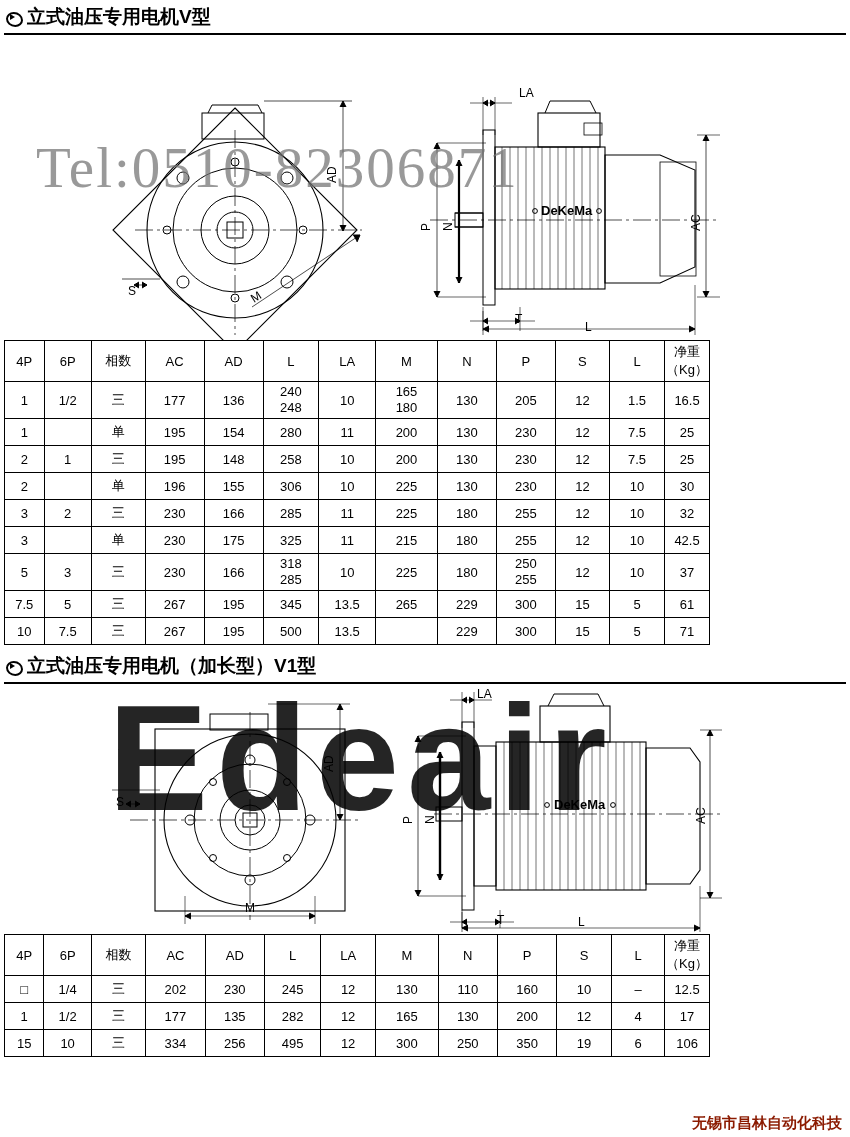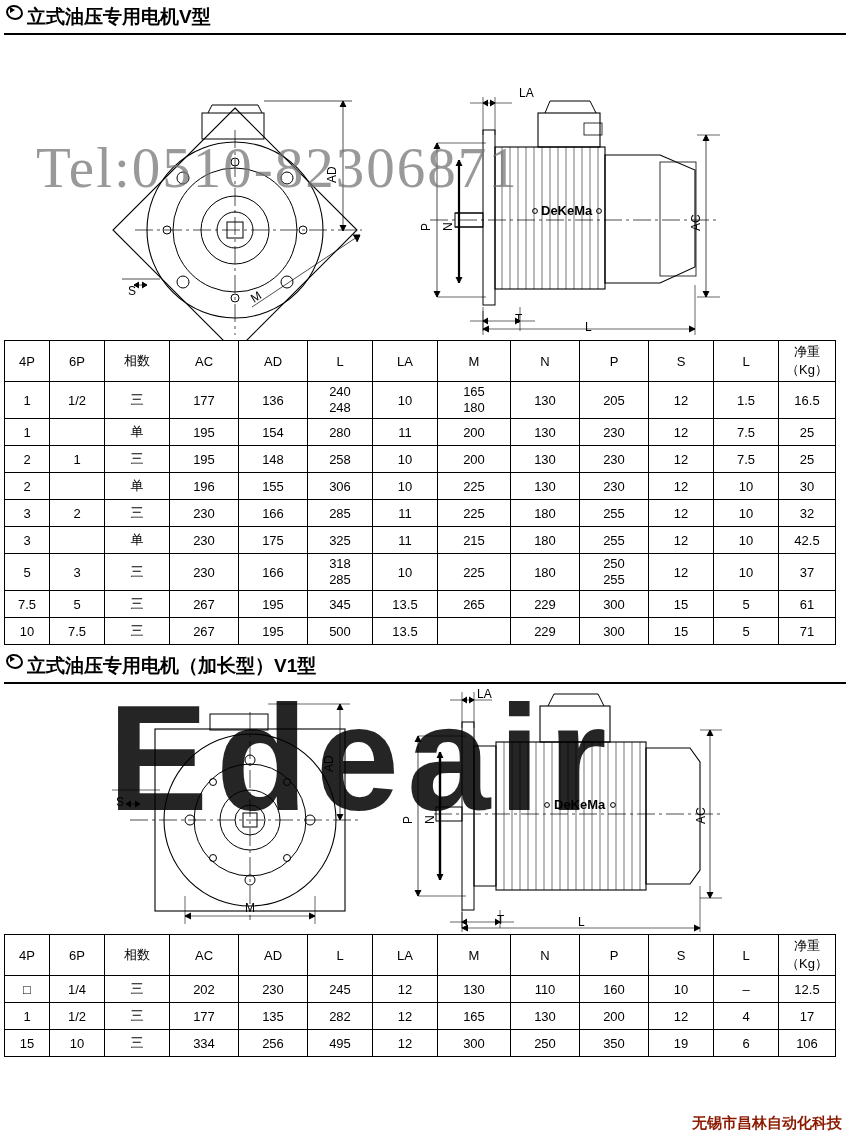--- a/index.html
+++ b/index.html
@@ -5,21 +5,21 @@
   html,body{margin:0;padding:0;}
   body{
     width:850px;height:1137px;
     background:#ffffff;
     font-family:"Liberation Sans", sans-serif;
     color:#000;
     position:relative;
     overflow:hidden;
   }
   .section-title{
-    display:flex;
+    display:flex;align-items:center;
     font-size:19px;font-weight:bold;
     padding:4px 16px 3px 6px;
     letter-spacing:0px;
   }
   .section-title .bullet{
     width:15px;height:13px;margin-right:6px;
     position:relative;display:inline-block;
   }
   .section-title .bullet:before{
     content:"";position:absolute;left:0;top:1px;
@@ -49,21 +49,21 @@
     font-family:Liberation Sans, sans-serif;
     color:#000000;
     opacity:.85;
     white-space:nowrap;
     pointer-events:none;
     font-weight:bold;
   }
 
   table.spec{
     border-collapse:collapse;
-    width:832px;
+    width:706px;
     margin:0 4px;
     font-size:13px;
   }
   table.spec th, table.spec td{
     border:1px solid #000;
     text-align:center;
     vertical-align:middle;
     padding:2px 1px;
     height:22px;
   }

